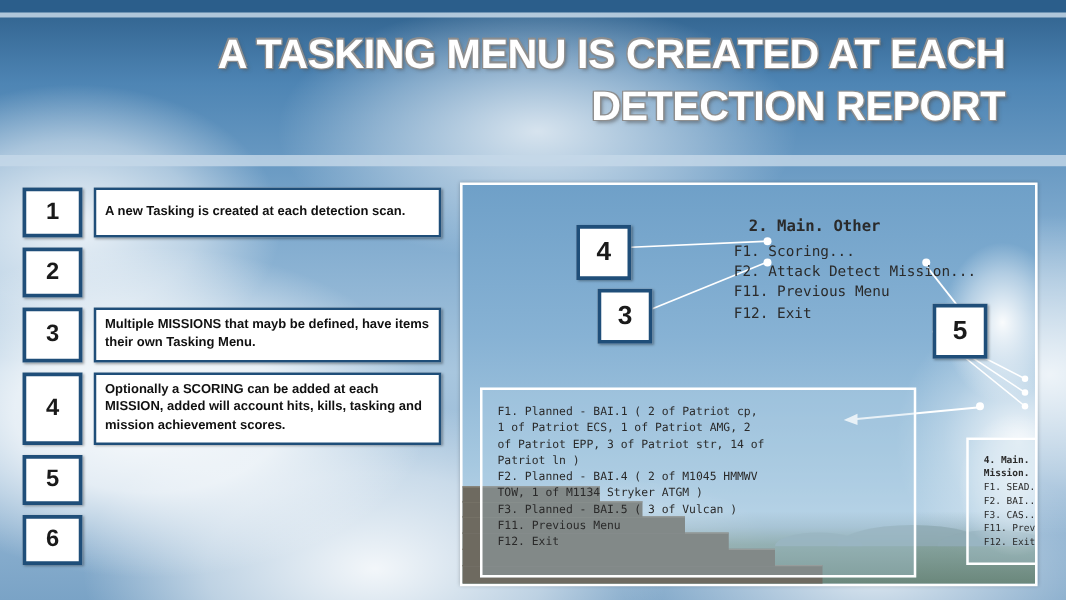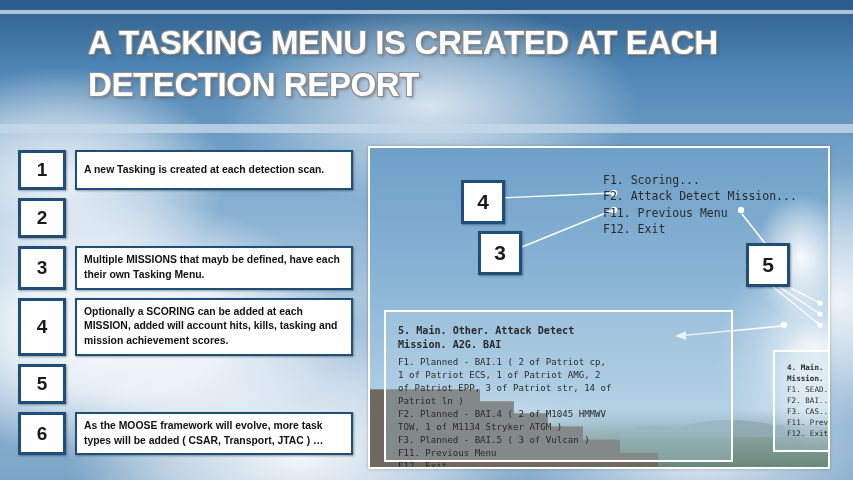--- a/index.html
+++ b/index.html
@@ -22,29 +22,30 @@
       radial-gradient(ellipse 200px 160px at 840px 300px, rgba(255,255,255,.80) 0%, rgba(255,255,255,.35) 48%, rgba(255,255,255,0) 80%),
       radial-gradient(ellipse 250px 120px at 700px 460px, rgba(255,255,255,.72) 0%, rgba(255,255,255,.25) 52%, rgba(255,255,255,0) 82%),
       linear-gradient(180deg,#2E5F8A 0%, #4E85B4 14%, #7FAACE 38%, #A8C6DE 62%, #93B6D4 82%, #7AA3C6 100%);
   }
   .topbar{position:absolute;left:0;top:0;width:100%;height:10px;background:#2B5E8B;}
   .hdr-band-top{position:absolute;left:0;top:10px;width:100%;height:4px;background:rgba(210,225,238,.78);}
   .hdr-band-bot{position:absolute;left:0;top:124px;width:100%;height:9px;background:rgba(198,216,232,.80);}
 
   
   .title{
-    position:absolute;left:88px;top:22px;width:700px;
+    position:absolute;left:104px;top:22px;width:700px;
     font-size:33px;font-weight:bold;line-height:1.28;
     letter-spacing:-.4px;
     color:#FFFFFF;
     text-shadow:
       -1px -1px 0 #8E8E8E, 1px -1px 0 #8E8E8E,
       -1px  1px 0 #8E8E8E, 1px  1px 0 #8E8E8E,
       2px 2px 3px rgba(80,80,80,.55);
     white-space:pre-line;
+    text-align:right;
   }
 
   
   .list{position:absolute;left:18px;top:150px;width:335px;}
   .row{display:flex;align-items:stretch;margin-bottom:8px;}
   .num{
     width:42px;min-height:34px;flex:0 0 42px;
     border:3px solid #1F4E79;background:#FFFFFF;
     display:flex;align-items:center;justify-content:center;
     font-size:19px;font-weight:bold;color:#1A1A1A;
@@ -97,21 +98,21 @@
   }
 
   
   .menu{position:absolute;font-family:"DejaVu Sans Mono", monospace;color:#2A2A2A;}
   .menu .mtitle{font-weight:bold;white-space:pre-line;}
   .menu .mitems{white-space:pre-line;}
 
   
   #menu-main-other{left:205px;top:24px;font-size:11.5px;line-height:1.42;}
   #menu-main-other .mtitle{font-size:12.5px;margin-bottom:3px;margin-left:24px;}
-  #menu-main-other .mitems{margin-left:28px;}
+  #menu-main-other .mitems{margin-left:12px;}
 
   
   .panel{
     position:absolute;border:2px solid #FFFFFF;
     background:rgba(180,208,230,.30);
   }
   #panel-a2g{left:403px;top:202px;width:275px;height:98px;}
   #menu-a2g{left:12px;top:10px;font-size:7.6px;line-height:1.46;}
   #menu-a2g .mtitle{font-size:7.6px;}
 
@@ -151,35 +152,34 @@
       <div class="num">1</div>
       <div class="txt">A new Tasking is created at each detection scan.</div>
     </div>
 
     <div class="row">
       <div class="num">2</div>
     </div>
 
     <div class="row">
       <div class="num">3</div>
-      <div class="txt">Multiple MISSIONS that mayb be defined, have each their own Tasking Menu.</div>
+      <div class="txt">Multiple MISSIONS that mayb be defined, have items their own Tasking Menu.</div>
     </div>
 
     <div class="row">
       <div class="num">4</div>
       <div class="txt">Optionally a SCORING can be added at each MISSION, added will account hits, kills, tasking and mission achievement scores.</div>
     </div>
 
     <div class="row">
       <div class="num">5</div>
     </div>
 
     <div class="row">
       <div class="num">6</div>
-      <div class="txt">As the MOOSE framework will evolve, more task types will be added ( CSAR, Transport, JTAC ) …</div>
     </div>
 
   </div>
 
   <div class="diagram">
 
     <div class="hills">
       <div class="hill h1"></div>
       <div class="hill h2"></div>
       <div class="hill h3"></div>
@@ -212,42 +212,41 @@
       <line x1="450" y1="155" x2="376" y2="117" stroke="#FFFFFF" stroke-width="1.2"></line>
       <line x1="450" y1="166" x2="376" y2="117" stroke="#FFFFFF" stroke-width="1.2"></line>
       <line x1="450" y1="177" x2="376" y2="117" stroke="#FFFFFF" stroke-width="1.2"></line>
 
       <circle cx="414" cy="177" r="3.2" fill="#FFFFFF"></circle>
       <line x1="412" y1="178" x2="307" y2="188" stroke="#FFFFFF" stroke-width="1.6"></line>
       <polygon points="305,188 316,183 316,192" fill="#FFFFFF"></polygon>
     </svg>
 
     <div class="menu" id="menu-main-other">
+      <div class="mtitle">2. Main. Other</div>
       <div class="mitems">F1. Scoring...
 F2. Attack Detect Mission...
 F11. Previous Menu
 F12. Exit</div>
     </div>
 
     <div class="panel" id="panel-a2g">
       <div class="menu" id="menu-a2g">
         <div class="mtitle">4. Main. Other. Attack Detect
 Mission. A2G</div>
         <div class="mitems">F1. SEAD...
 F2. BAI...
 F3. CAS...
 F11. Previous Menu
 F12. Exit</div>
       </div>
     </div>
 
     <div class="panel" id="panel-bai">
       <div class="menu" id="menu-bai">
-        <div class="mtitle">5. Main. Other. Attack Detect
-Mission. A2G. BAI</div>
         <div class="mitems">F1. Planned - BAI.1 ( 2 of Patriot cp,
 1 of Patriot ECS, 1 of Patriot AMG, 2
 of Patriot EPP, 3 of Patriot str, 14 of
 Patriot ln )
 F2. Planned - BAI.4 ( 2 of M1045 HMMWV
 TOW, 1 of M1134 Stryker ATGM )
 F3. Planned - BAI.5 ( 3 of Vulcan )
 F11. Previous Menu
 F12. Exit</div>
       </div>

